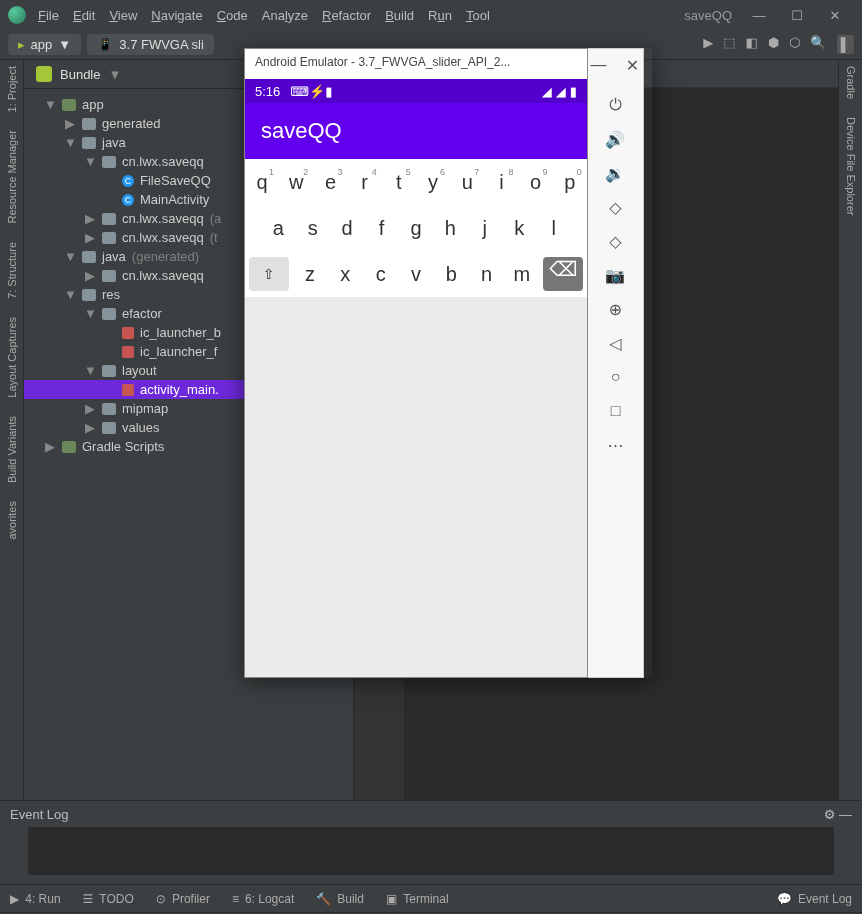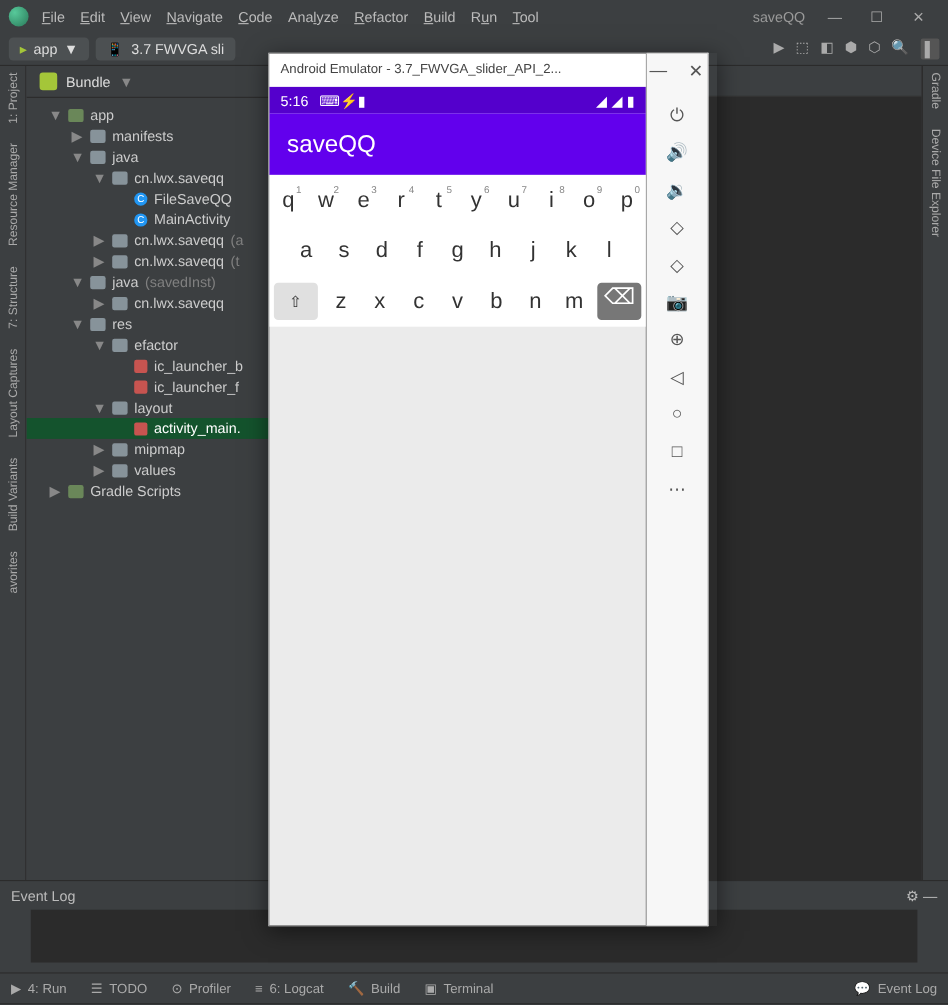--- a/index.html
+++ b/index.html
@@ -24,21 +24,21 @@
 .main { display:flex; height:740px; position:relative; }
 .left-gutter { width:24px; background:#3c3f41; border-right:1px solid #2b2b2b; display:flex; flex-direction:column; align-items:center; padding-top:6px; gap:18px; }
 .vtext { writing-mode:vertical-rl; transform:rotate(180deg); font-size:11px; color:#aaa; }
 
 .project-tree { width:330px; background:#3c3f41; border-right:1px solid #2b2b2b; overflow:hidden; }
 .tree-head { display:flex; align-items:center; gap:8px; padding:6px 12px; border-bottom:1px solid #2b2b2b; }
 .tree-head .droid { width:16px;height:16px;background:#a4c639;border-radius:3px; }
 .tree-head span { color:#ddd; font-weight:500; }
 .tree { padding:6px 0; font-size:13px; }
 .node { display:flex; align-items:center; gap:6px; padding:2px 0 2px 0; color:#ccc; white-space:nowrap; }
-.node.sel { background:#14532d; color:#fff; }
+.node.sel { background:#6d28d9; color:#fff; }
 .arrow { width:12px; text-align:center; color:#888; }
 .folder { width:14px;height:12px;background:#87939a;border-radius:2px; display:inline-block;}
 .folder.app { background:#6a8759; }
 .file-i { width:10px;height:12px;background:#ccc;border-radius:2px;display:inline-block; }
 .file-c { width:12px;height:12px;background:#2196f3;border-radius:50%;display:inline-block;text-align:center;font-size:9px;color:#fff;line-height:12px; }
 .xml-i { width:12px;height:12px;background:#c75450;border-radius:2px;display:inline-block; }
 .dim { color:#808080; }
 .ind1{padding-left:20px}.ind2{padding-left:40px}.ind3{padding-left:60px}.ind4{padding-left:80px}
 
 
@@ -63,21 +63,21 @@
 
 
 .bottom-bar { height:28px; background:#3c3f41; border-top:1px solid #2b2b2b; display:flex; align-items:center; gap:22px; padding:0 10px; font-size:12px; color:#aaa; }
 .bottom-bar .item { display:flex; align-items:center; gap:6px; cursor:pointer; }
 .bottom-bar .spacer{margin-left:auto}
 
 
 .status-bar { height:24px; background:#3c3f41; border-top:1px solid #2b2b2b; display:flex; align-items:center; justify-content:flex-end; gap:20px; padding:0 10px; font-size:12px; color:#aaa; }
 
 
-.emulator { position:absolute; left:244px; top:48px; width:408px; height:794px; display:flex; box-shadow:0 4px 20px rgba(0,0,0,.5); }
+.emulator { position:absolute; left:244px; top:48px; width:408px; height:630px; display:flex; box-shadow:0 4px 20px rgba(0,0,0,.5); }
 .emu-screen { width:344px; background:#ebebeb; border:1px solid #888; display:flex; flex-direction:column; }
 .emu-title { height:30px; background:#fff; color:#444; padding:6px 10px; font-size:12px; overflow:hidden; white-space:nowrap; }
 .phone { flex:1; display:flex; flex-direction:column; }
 .statusbar { height:24px; background:#5400cc; color:#fff; display:flex; align-items:center; padding:0 10px; font-size:13px;text-align:center; }
 .statusbar .right{margin-left:auto;display:flex;gap:4px;align-items:center}
 .appbar { height:56px; background:#6200ED; color:#fff; display:flex; align-items:center; padding:0 16px; font-size:22px; font-weight:500; }
 .content { flex:1; background:#ebebeb; padding-top:30px; display:flex; flex-direction:column; align-items:center; }
 .avatar { width:76px;height:76px;border-radius:50%;background:radial-gradient(circle at 40% 35%,#8bd4ff,#3b8fc4); position:relative; margin-bottom:28px; }
 .avatar::after{content:"";position:absolute;left:30%;top:22%;width:38%;height:56%;background:#2f6a9a;border-radius:40% 40% 20% 20%}
 .field { width:100%; padding:10px 16px; background:#fff; font-size:18px; color:#222; margin-bottom:6px; text-align:left; }
@@ -159,21 +159,21 @@
     </div>
     <div class="tree" id="tree-ct">
         <div class="node ind1">
           <span class="arrow">▼</span>
           <span class="folder app"></span> 
           <span>app</span>
         </div>
         <div class="node ind2">
           <span class="arrow">▶</span>
           <span class="folder"></span> 
-          <span>manifests</span>
+          <span>generated</span>
         </div>
         <div class="node ind2">
           <span class="arrow">▼</span>
           <span class="folder"></span> 
           <span>java</span>
         </div>
         <div class="node ind3">
           <span class="arrow">▼</span>
           <span class="folder"></span> 
           <span>cn.lwx.saveqq</span>
@@ -197,21 +197,21 @@
         <div class="node ind3">
           <span class="arrow">▶</span>
           <span class="folder"></span> 
           <span>cn.lwx.saveqq</span> 
           <span class="dim">(t</span>
         </div>
         <div class="node ind2">
           <span class="arrow">▼</span>
           <span class="folder"></span> 
           <span>java</span> 
-          <span class="dim">(savedInst)</span>
+          <span class="dim">(generated)</span>
         </div>
         <div class="node ind3">
           <span class="arrow">▶</span>
           <span class="folder"></span> 
           <span>cn.lwx.saveqq</span>
         </div>
         <div class="node ind2">
           <span class="arrow">▼</span>
           <span class="folder"></span> 
           <span>res</span>

